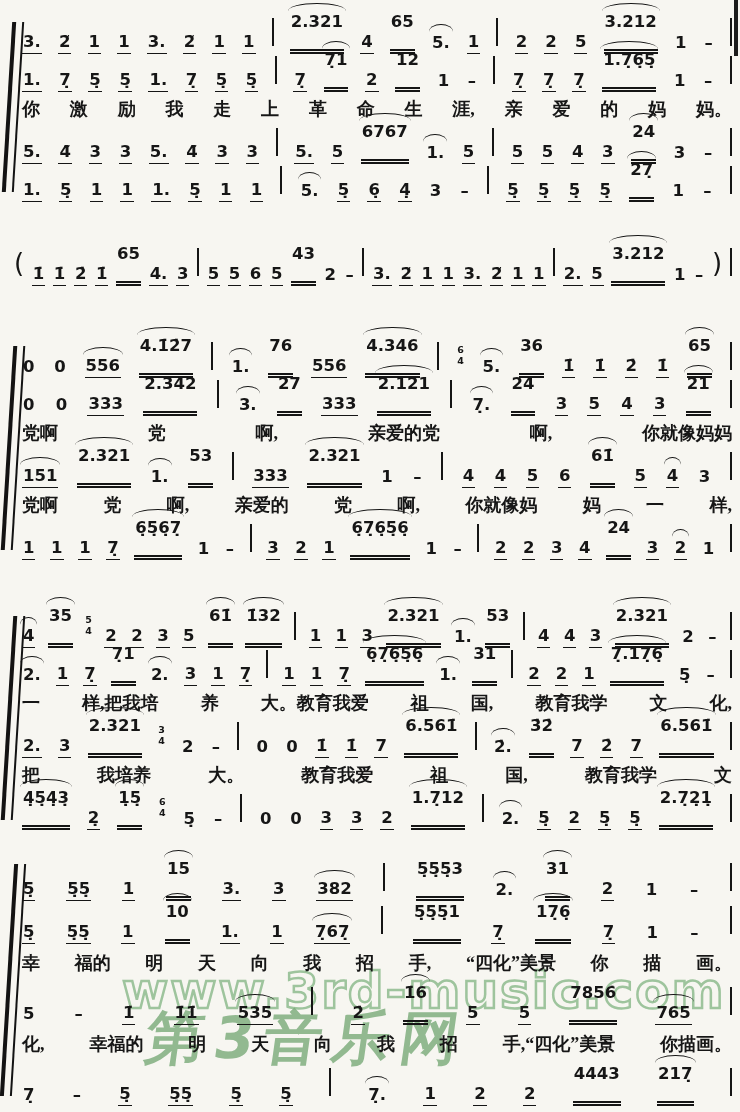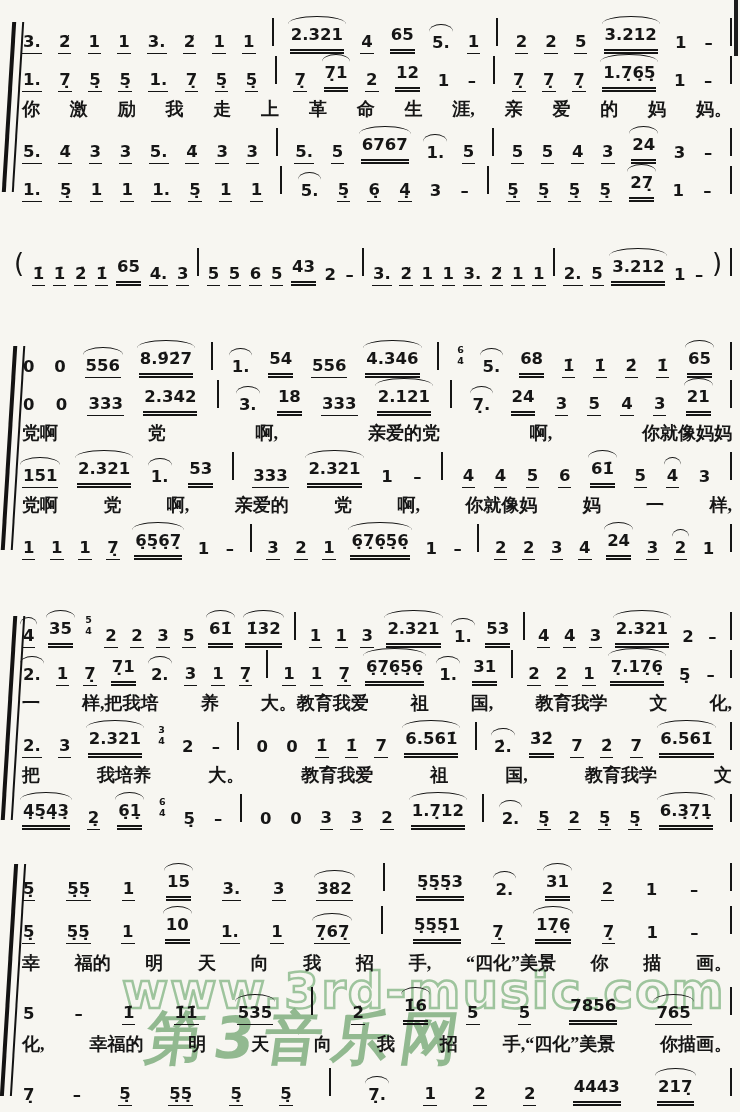--- a/index.html
+++ b/index.html
@@ -44,21 +44,21 @@
     display:flex;justify-content:space-between;align-items:center;height:34px;
     font-family:"Liberation Serif","DejaVu Serif",serif;font-size:18px;font-weight:600;
   }
   .s5 .lrow{height:38px;}
   .w{white-space:nowrap;}
   .t{
     position:relative;font:700 16.5px "DejaVu Sans",sans-serif;line-height:1.05;
     padding:0 1px 3px 1px;white-space:nowrap;
   }
   .u1{border-bottom:1.7px solid #151515;}
-  .u2{border-bottom:5px double #151515;padding-bottom:6px;}
+  .u2{border-bottom:5px double #151515;padding-bottom:19px;}
   .arc::before{
     content:'';position:absolute;left:-2px;right:-2px;top:-10px;height:7px;
     border-top:1.8px solid #151515;
     border-radius:50% 50% 0 0 / 100% 100% 0 0;
   }
   .bar{width:2px;background:#151515;height:28px;align-self:center;margin-bottom:6px;}
   .paren{font:400 26px "DejaVu Sans",sans-serif;align-self:center;margin-bottom:4px;}
   .meter{display:inline-flex;flex-direction:column;align-items:center;line-height:1;
     font:700 9.5px "DejaVu Sans",sans-serif;margin:0 0 12px 0;}
   .meter span{display:block;}
@@ -231,48 +231,48 @@
         <span class="paren">)</span>
         <span class="bar"></span>
       </div>
     </section>
     <section class="system s3">
       <div class="brace"></div>
       <div class="mrow">
         <span class="t">0</span>
         <span class="t">0</span>
         <span class="t arc u1">556</span>
-        <span class="t arc u2">8.9̇2̇7</span>
+        <span class="t arc u2">4.1̇2̇7</span>
         <span class="bar"></span>
         <span class="t arc">1.</span>
-        <span class="t u2">54</span>
+        <span class="t u2">76</span>
         <span class="t u1">556</span>
         <span class="t arc u2">4.346</span>
         <span class="bar"></span>
         <span class="meter">
           <span>6</span>
           <span>4</span>
         </span>
         <span class="t arc">5.</span>
-        <span class="t u2">68</span>
+        <span class="t u2">36</span>
         <span class="t u1">1̇</span>
         <span class="t u1">1̇</span>
         <span class="t u1">2̇</span>
         <span class="t u1">1̇</span>
         <span class="t arc u2">65</span>
         <span class="bar"></span>
       </div>
       <div class="mrow">
         <span class="t">0</span>
         <span class="t">0</span>
         <span class="t u1">333</span>
         <span class="t u2">2.342</span>
         <span class="bar"></span>
         <span class="t arc">3.</span>
-        <span class="t u2">18</span>
+        <span class="t u2">27</span>
         <span class="t u1">333</span>
         <span class="t arc u2">2.121</span>
         <span class="bar"></span>
         <span class="t arc">7̣.</span>
         <span class="t u2">24</span>
         <span class="t u1">3</span>
         <span class="t u1">5</span>
         <span class="t u1">4</span>
         <span class="t u1">3</span>
         <span class="t arc u2">21</span>
@@ -445,41 +445,41 @@
         <span class="w">大。</span>
         <span class="w">教育我爱</span>
         <span class="w">祖</span>
         <span class="w">国,</span>
         <span class="w">教育我学</span>
         <span class="w">文</span>
       </div>
       <div class="mrow">
         <span class="t arc u2">4̣5̣4̣3̣</span>
         <span class="t u1">2̣</span>
-        <span class="t arc u2">6̣1̣</span>
+        <span class="t arc u2">1̣5̣</span>
         <span class="meter">
           <span>6</span>
           <span>4</span>
         </span>
         <span class="t">5̣</span>
         <span class="t">–</span>
         <span class="bar"></span>
         <span class="t">0</span>
         <span class="t">0</span>
         <span class="t u1">3</span>
         <span class="t u1">3</span>
         <span class="t u1">2</span>
         <span class="t arc u2">1.7̣12</span>
         <span class="bar"></span>
         <span class="t arc">2.</span>
         <span class="t u1">5̣</span>
         <span class="t u1">2</span>
         <span class="t u1">5̣</span>
         <span class="t u1">5̣</span>
-        <span class="t arc u2">6.3̣7̣1̣</span>
+        <span class="t arc u2">2.7̣2̣1̣</span>
         <span class="bar"></span>
       </div>
     </section>
     <section class="system s5">
       <div class="brace"></div>
       <div class="mrow">
         <span class="t u1">5̣</span>
         <span class="t u1">5̣5̣</span>
         <span class="t u1">1</span>
         <span class="t arc u2">15</span>

